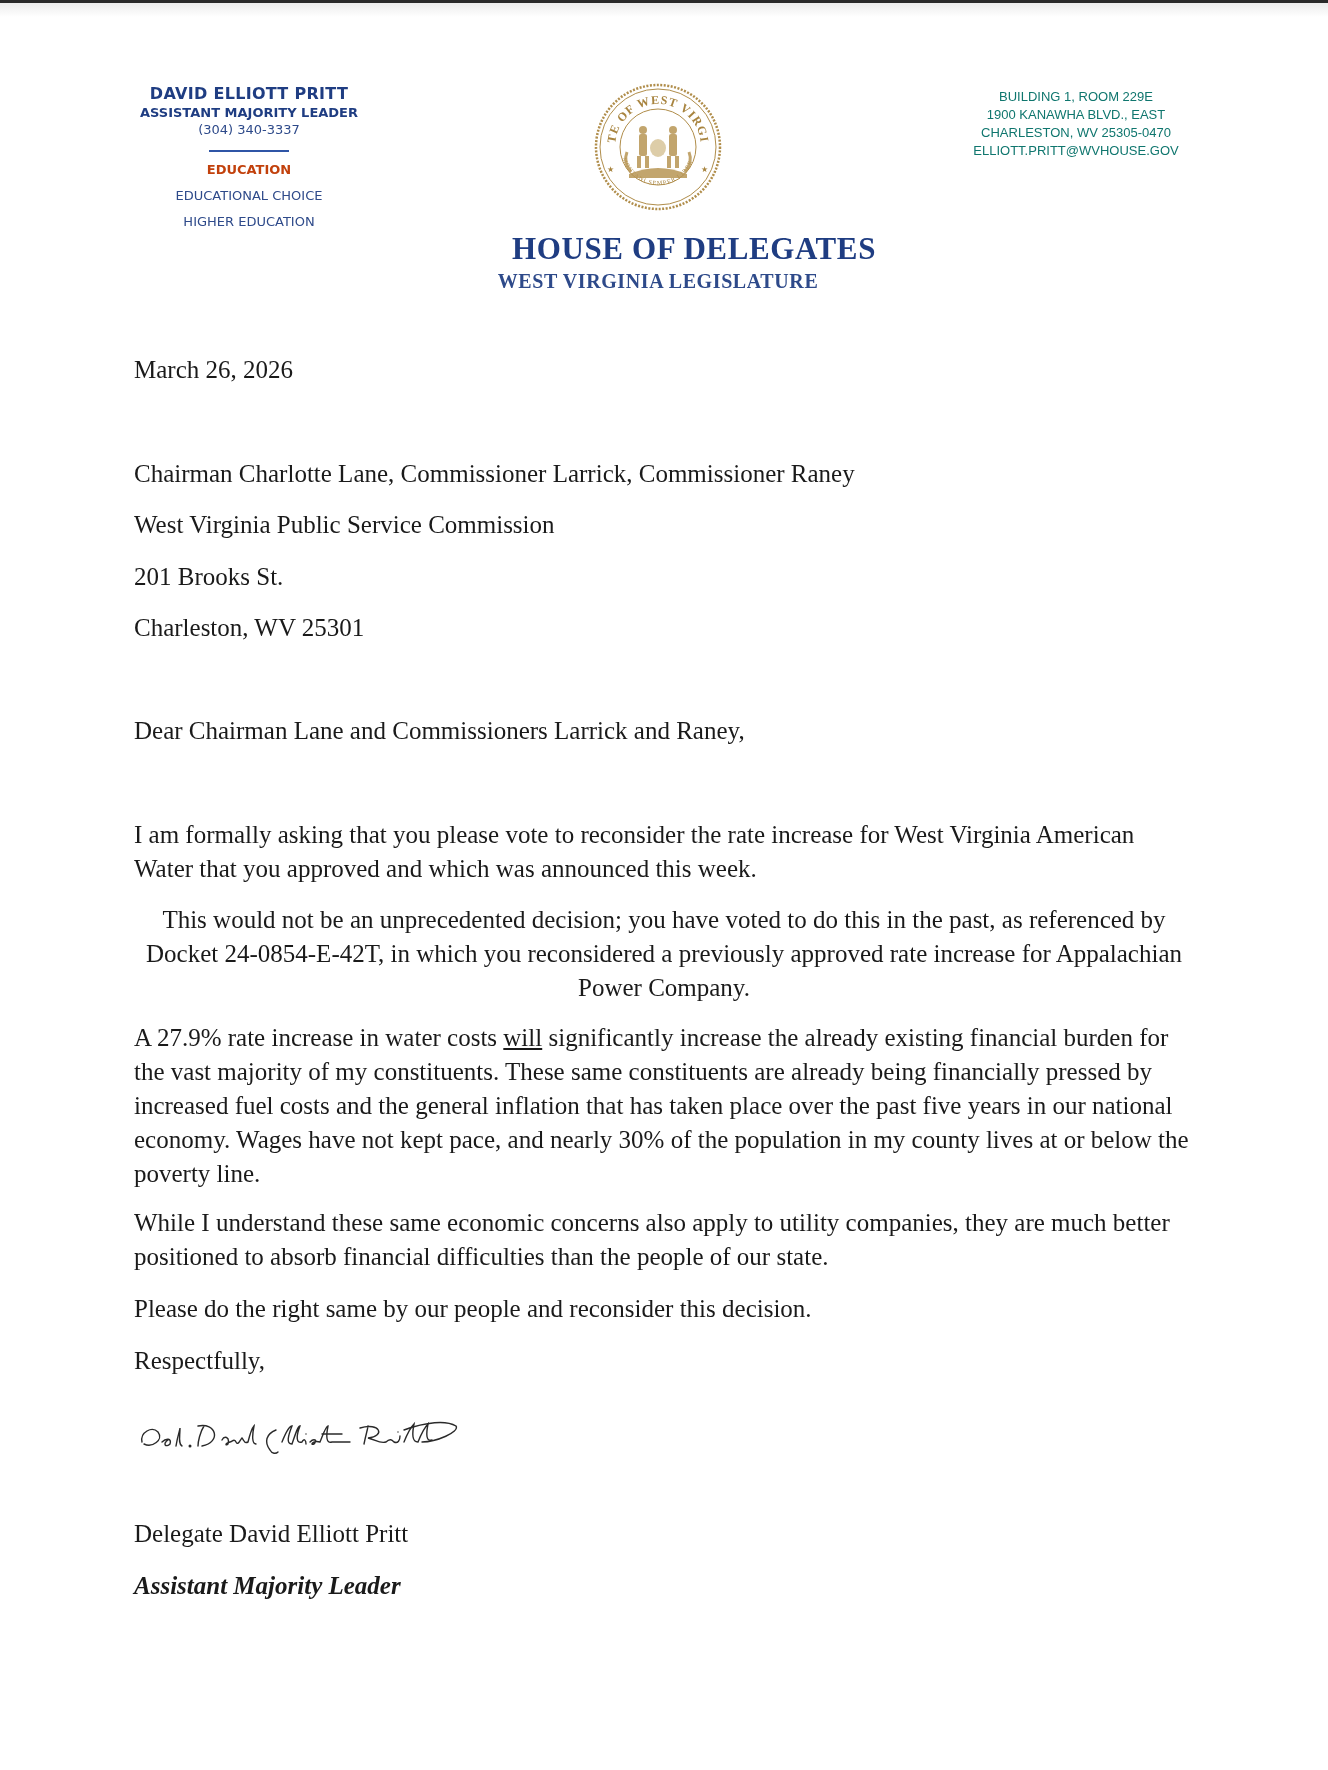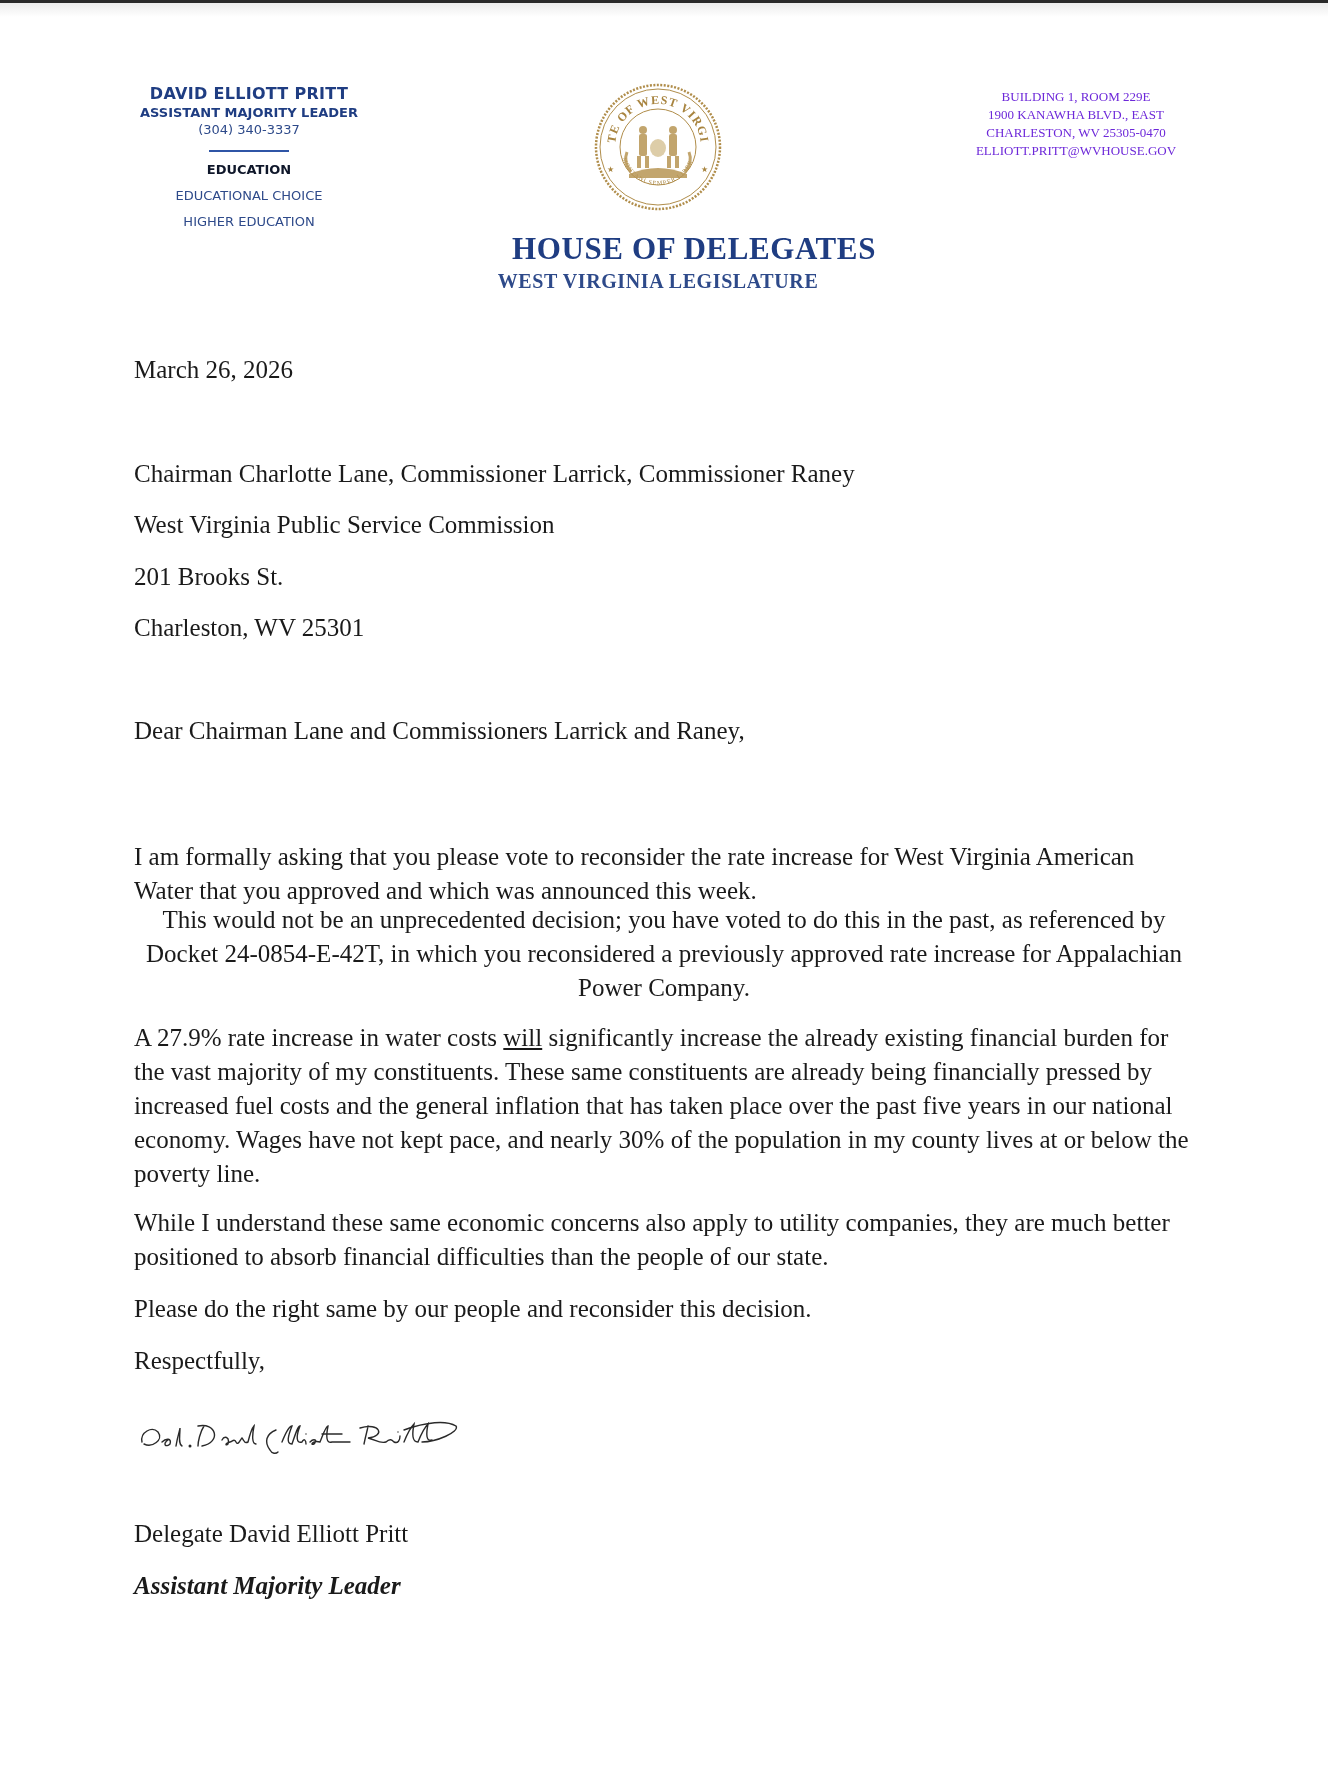--- a/index.html
+++ b/index.html
@@ -11,37 +11,37 @@
   .topshade { position: absolute; left: 0; top: 3px; width: 1328px; height: 14px;
     background: linear-gradient(#ececec, #ffffff); }
 
   
   .hdr-left { position: absolute; left: 118px; top: 84px; width: 262px; text-align: center;
     font-family: "DejaVu Sans", sans-serif; color: #1f3d82; }
   .hdr-left .name { font-size: 16px; font-weight: bold; letter-spacing: 0.3px; line-height: 20px; }
   .hdr-left .role { font-size: 13px; font-weight: bold; line-height: 17px; }
   .hdr-left .phone { font-size: 13px; line-height: 17px; color: #2e4a8a; }
   .hdr-left .rule { width: 80px; height: 2px; background: #2f55a6; margin: 12px auto 9px auto; }
-  .hdr-left .committee { font-size: 13px; font-weight: bold; line-height: 17px; color: #0f172a; }
+  .hdr-left .committee { font-size: 13px; font-weight: bold; line-height: 17px; color: #c2410c; }
   .hdr-left .sub { font-size: 13px; line-height: 17px; color: #2e4a8a; margin-top: 9px; }
 
   
   .seal { position: absolute; left: 593px; top: 82px; width: 130px; height: 130px; }
 
   
   .house { position: absolute; left: 440px; top: 232px; width: 436px; text-align: right;
     font-family: "Liberation Serif", serif; font-weight: bold; color: #1f3d82;
     font-size: 31px; letter-spacing: 0.6px; line-height: 34px; }
   .leg { position: absolute; left: 440px; top: 269px; width: 436px; text-align: center;
     font-family: "Liberation Serif", serif; font-weight: bold; color: #2e4a8a;
     font-size: 20px; letter-spacing: 0.6px; line-height: 24px; }
 
   
   .hdr-right { position: absolute; left: 940px; top: 88px; width: 272px; text-align: center;
-    font-family: Liberation Serif, serif; color: #6d28d9; font-size: 13px; line-height: 18px; }
+    font-family: Liberation Sans, sans-serif; color: #0f766e; font-size: 13px; line-height: 18px; }
 
   
   .txt { position: absolute; left: 134px; font-size: 25px; line-height: 34px; color: #1a1a1a; }
   .para { width: 1060px; }
   .u { text-decoration: underline; }
   .signature { position: absolute; left: 136px; top: 1412px; width: 340px; height: 50px; }
   .title-it { font-weight: bold; font-style: italic; }
 </style>
 </head>
 <body>
@@ -106,21 +106,21 @@
 
 <div class="txt" style="top:353px;">March 26, 2026</div>
 
 <div class="txt" style="top:457px;">Chairman Charlotte Lane, Commissioner Larrick, Commissioner Raney</div>
 <div class="txt" style="top:508px;">West Virginia Public Service Commission</div>
 <div class="txt" style="top:560px;">201 Brooks St.</div>
 <div class="txt" style="top:611px;">Charleston, WV 25301</div>
 
 <div class="txt" style="top:714px;">Dear Chairman Lane and Commissioners Larrick and Raney,</div>
 
-<div class="txt para" style="top:818px;margin-top:22px;">I am formally asking that you please vote to reconsider the rate increase for West Virginia American Water that you approved and which was announced this week.</div>
+<div class="txt para" style="top:818px;">I am formally asking that you please vote to reconsider the rate increase for West Virginia American Water that you approved and which was announced this week.</div>
 <div class="txt para" style="top:903px;text-align:center;">This would not be an unprecedented decision; you have voted to do this in the past, as referenced by Docket 24-0854-E-42T, in which you reconsidered a previously approved rate increase for Appalachian Power Company.</div>
 <div class="txt para" style="top:1021px;"><span>A 27.9% rate increase in water costs </span><span class="u">will</span><span> significantly increase the already existing financial burden for the vast majority of my constituents. These same constituents are already being financially pressed by increased fuel costs and the general inflation that has taken place over the past five years in our national economy. Wages have not kept pace, and nearly 30% of the population in my county lives at or below the poverty line.</span></div>
 <div class="txt para" style="top:1206px;">While I understand these same economic concerns also apply to utility companies, they are much better positioned to absorb financial difficulties than the people of our state.</div>
 <div class="txt para" style="top:1292px;">Please do the right same by our people and reconsider this decision.</div>
 
 <div class="txt" style="top:1344px;">Respectfully,</div>
 
 <div class="signature">
   <svg width="340" height="50" viewBox="0 0 340 50" fill="none" stroke="#2a2a2a" stroke-width="1.4" stroke-linecap="round">
     <path d="M6 30 C 4 20, 16 14, 22 20 C 28 28, 16 36, 8 32"></path>

